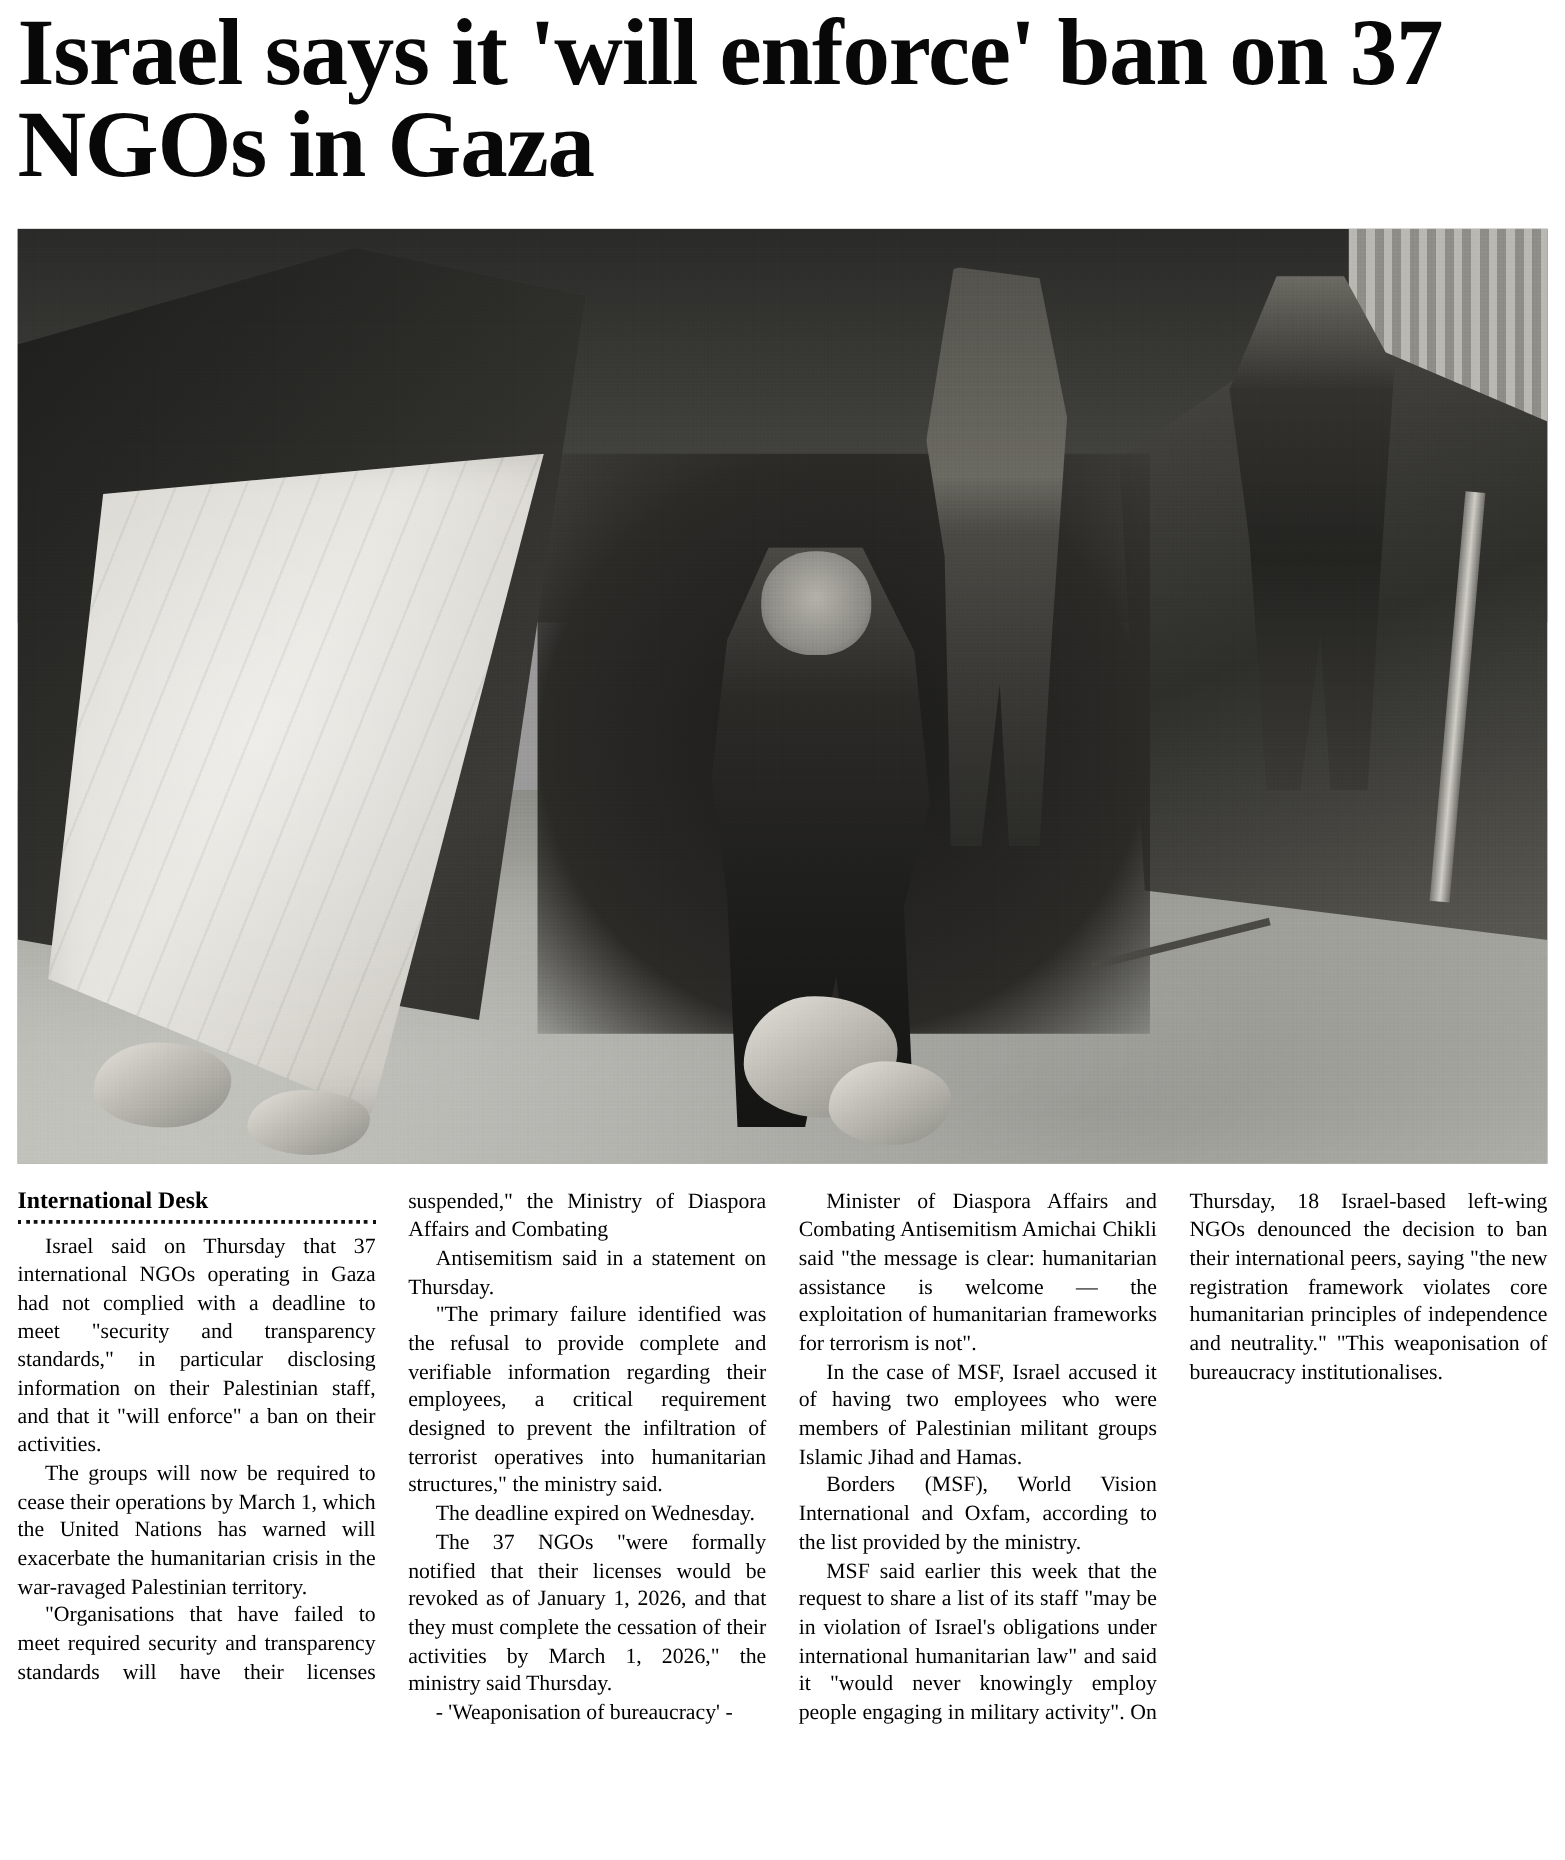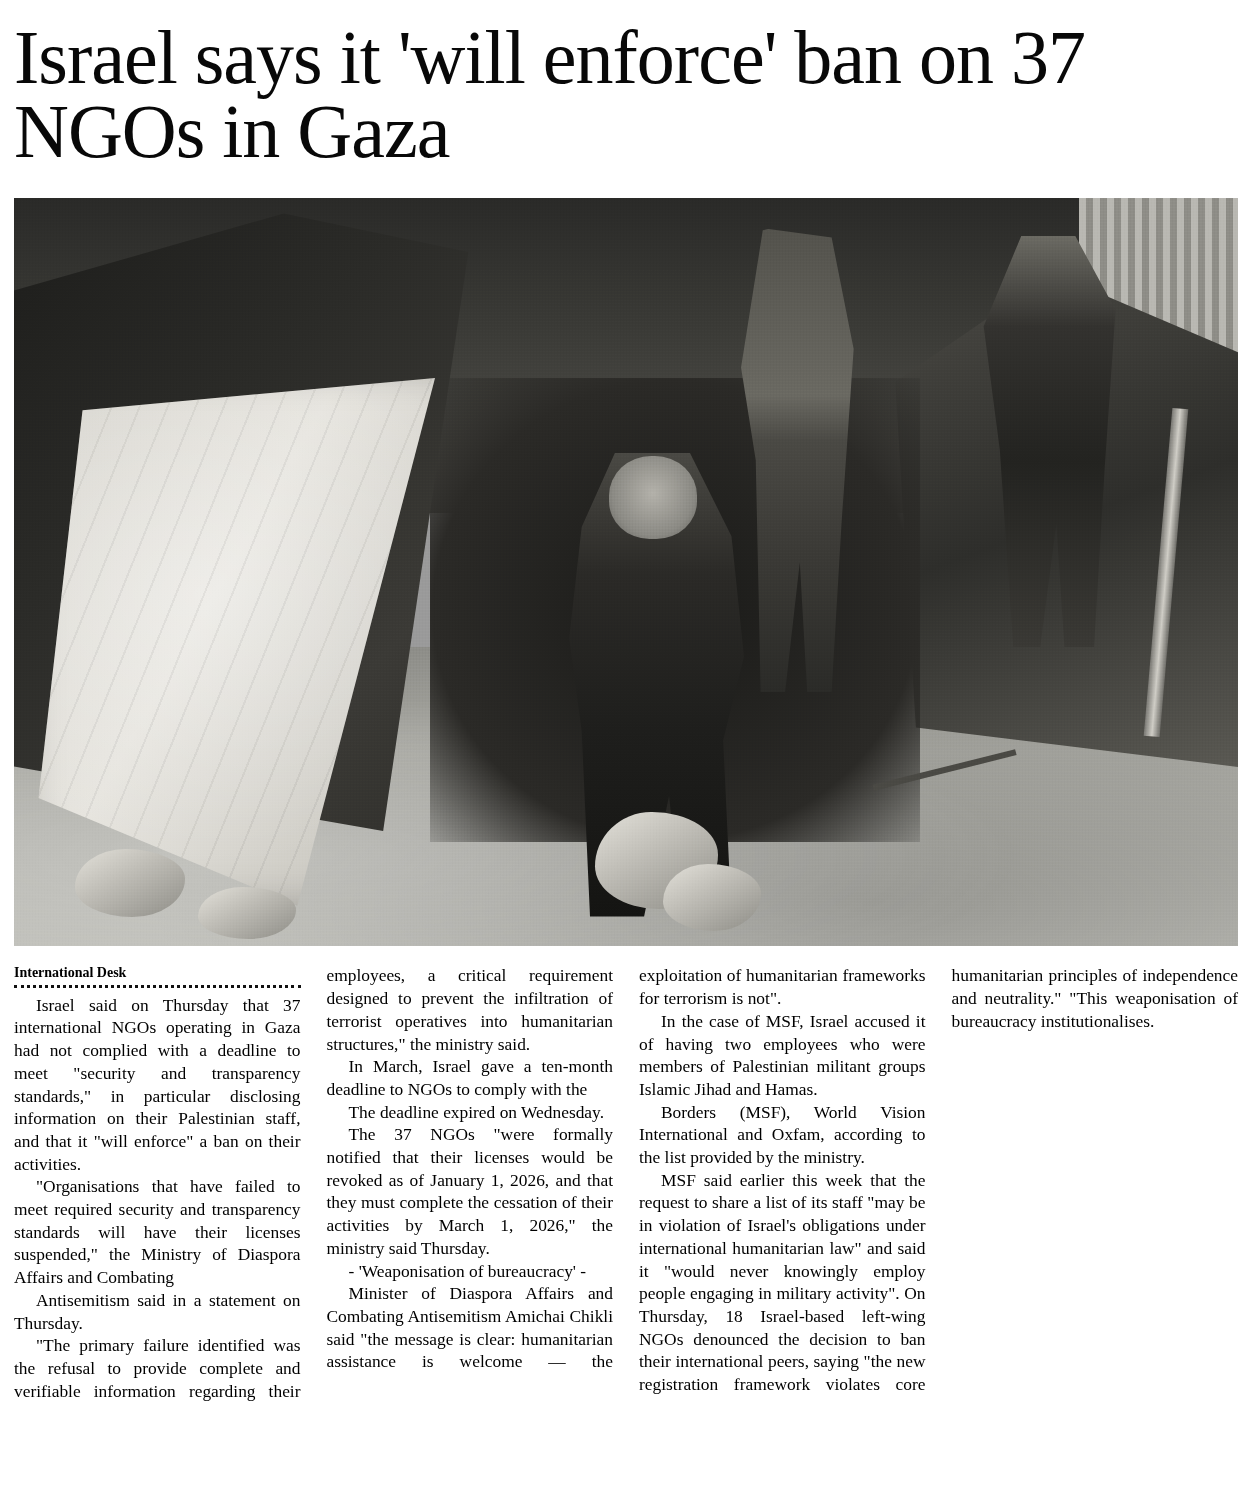--- a/index.html
+++ b/index.html
@@ -16,25 +16,25 @@
   }
   .page {
     width: 1252px;
     height: 1488px;
     position: relative;
     padding: 0;
     box-sizing: border-box;
   }
   .headline {
     font-family: "Liberation Serif", serif;
-    font-weight: 400;
+    font-weight: 700;
     font-size: 76px;
     line-height: 0.97;
     letter-spacing: -1px;
-    margin: 21px 14px 0 14px;
+    margin: 6px 14px 0 14px;
     color: #080808;
   }
   .photo-wrap {
     margin: 30px 14px 0 14px;
     width: 1224px;
     height: 748px;
     position: relative;
     overflow: hidden;
     background: #9a9a9a;
   }
@@ -163,21 +163,21 @@
     column-fill: auto;
     height: 440px;
     font-size: 17.4px;
     line-height: 1.305;
     text-align: justify;
     hyphens: auto;
     -webkit-hyphens: auto;
   }
   .desk {
     font-weight: 700;
-    font-size: 14px;
+    font-size: 19px;
     margin: 0 0 2px 0;
     break-after: avoid;
   }
   .dotrule {
     border-bottom: 3px dotted #111;
     width: 100%;
     height: 0;
     margin: 1px 0 6px 0;
   }
   .columns p {
@@ -214,25 +214,25 @@
     <div class="rock r3"></div>
     <div class="rock r4"></div>
     <div class="grain"></div>
   </div>
 
   <div class="columns">
     <div class="desk">International Desk</div>
     <div class="dotrule"></div>
 
     <p>Israel said on Thursday that 37 international NGOs operating in Gaza had not complied with a deadline to meet "security and transparency standards," in particular disclosing information on their Palestinian staff, and that it "will enforce" a ban on their activities.</p>
+    <p>The groups will now be required to cease their operations by March 1, which the United Nations has warned will exacerbate the humanitarian crisis in the war-ravaged Palestinian territory.</p>
     <p>"Organisations that have failed to meet required security and transparency standards will have their licenses suspended," the Ministry of Diaspora Affairs and Combating</p>
 
     <p>Antisemitism said in a statement on Thursday.</p>
     <p>"The primary failure identified was the refusal to provide complete and verifiable information regarding their employees, a critical requirement designed to prevent the infiltration of terrorist operatives into humanitarian structures," the ministry said.</p>
-    <p>In March, Israel gave a ten-month deadline to NGOs to comply with the</p>
 
     <p>The deadline expired on Wednesday.</p>
     <p>The 37 NGOs "were formally notified that their licenses would be revoked as of January 1, 2026, and that they must complete the cessation of their activities by March 1, 2026," the ministry said Thursday.</p>
     <p class="subhead">- 'Weaponisation of bureaucracy' -</p>
     <p>Minister of Diaspora Affairs and Combating Antisemitism Amichai Chikli said "the message is clear: humanitarian assistance is welcome — the exploitation of humanitarian frameworks for terrorism is not".</p>
 
     <p>In the case of MSF, Israel accused it of having two employees who were members of Palestinian militant groups Islamic Jihad and Hamas.</p>
     <p>Borders (MSF), World Vision International and Oxfam, according to the list provided by the ministry.</p>
     <p>MSF said earlier this week that the request to share a list of its staff "may be in violation of Israel's obligations under international humanitarian law" and said it "would never knowingly employ people engaging in military activity". On Thursday, 18 Israel-based left-wing NGOs denounced the decision to ban their international peers, saying "the new registration framework violates core humanitarian principles of independence and neutrality." "This weaponisation of bureaucracy institutionalises.</p>
   </div>

